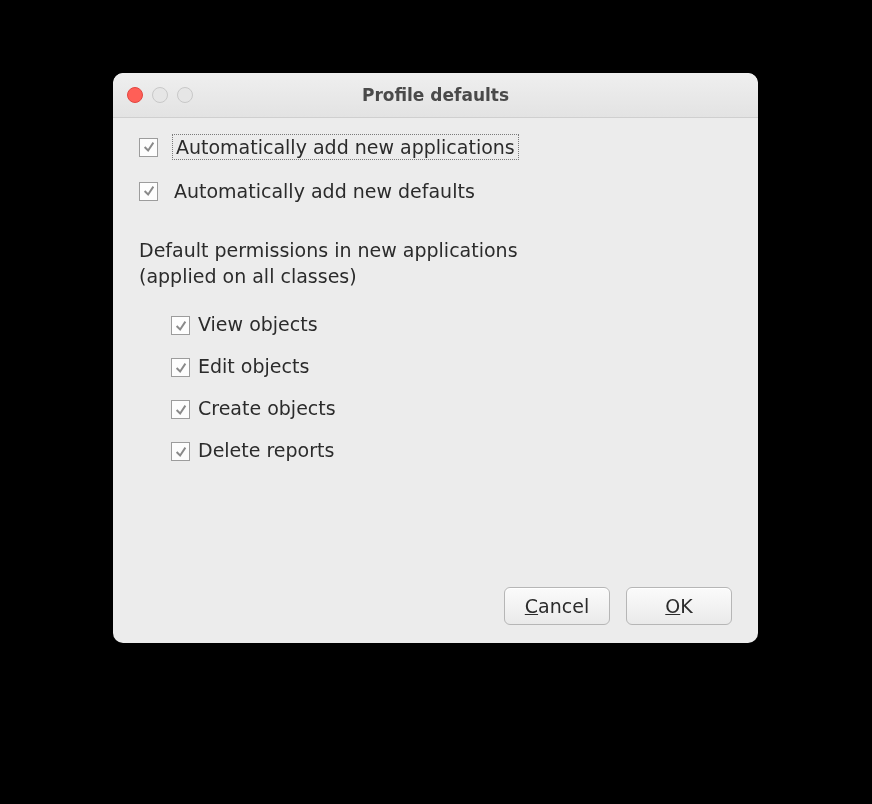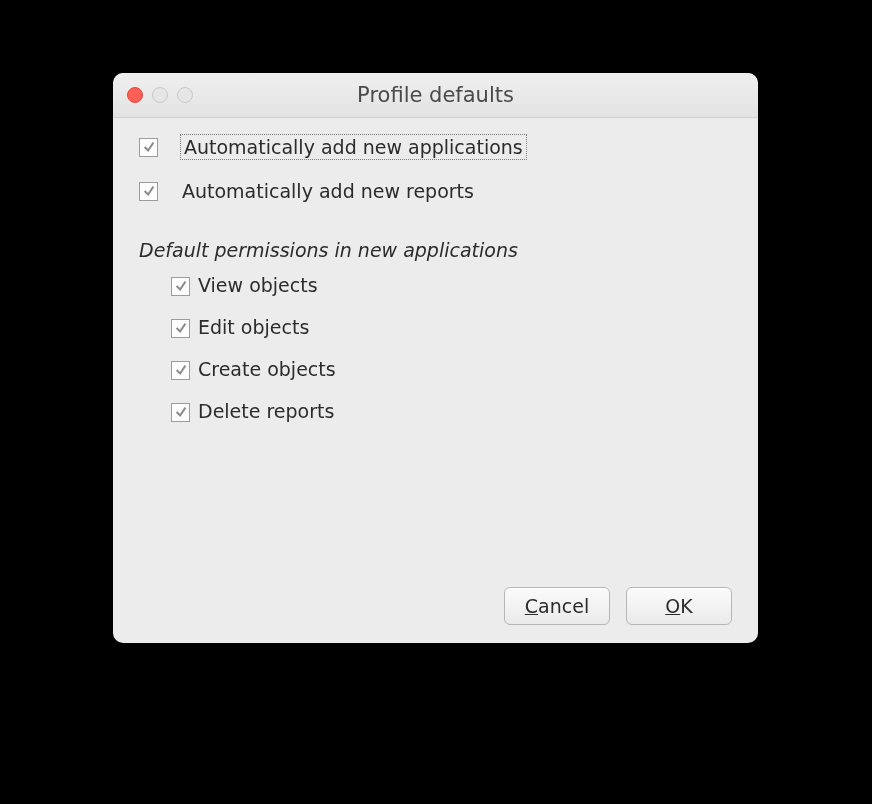--- a/index.html
+++ b/index.html
@@ -51,35 +51,35 @@
   .dot-close   { background:#ff5f57; border:1px solid #e24640; }
   .dot-min     { background:#e6e6e6; border:1px solid #c8c8c8; }
   .dot-zoom    { background:#e6e6e6; border:1px solid #c8c8c8; }
   .title {
     position: absolute;
     left: 0; right: 0;
     top: 0; bottom: 0;
     display: flex;
     align-items: center;
     justify-content: center;
-    font-weight: normal;
-    font-size: 21px;
+    font-weight: bold;
+    font-size: 17px;
     color: #4a4a4a;
     pointer-events: none;
   }
   .content {
     flex: 1 1 auto;
     padding: 18px 26px 18px 26px;
     display: flex;
     flex-direction: column;
   }
   .check-row {
     display: flex;
     align-items: center;
-    gap: 24px;
+    gap: 16px;
     margin-bottom: 22px;
   }
   .check-row.last-top { margin-bottom: 36px; }
   .checkbox {
     width: 19px;
     height: 19px;
     background: #fdfdfd;
     border: 1px solid #9c9c9c;
     box-sizing: border-box;
     display: flex;
@@ -89,22 +89,21 @@
     cursor: pointer;
   }
   .checkbox svg { width: 14px; height: 14px; display:block; }
   .focus-ring {
     outline: 1px dotted #7a7a7a;
     outline-offset: 1px;
     padding: 0 2px;
   }
   .section-label {
     line-height: 1.35;
-    margin-bottom: 10px;
-    font-style: italic;
+    margin-bottom: 24px;
   }
   .perm-list {
     padding-left: 32px;
     display: flex;
     flex-direction: column;
     gap: 20px;
   }
   .perm-row {
     display: flex;
     align-items: flex-end;
@@ -159,25 +158,26 @@
       </div>
       <span class="focus-ring">Automatically add new applications</span>
     </div>
 
     <div class="check-row last-top">
       <div class="checkbox">
         <svg viewBox="0 0 16 16">
           <polyline points="3,8 7,12 13,3" fill="none" stroke="#898989" stroke-width="2.2"></polyline>
         </svg>
       </div>
-      <span>Automatically add new reports</span>
+      <span>Automatically add new defaults</span>
     </div>
 
     <div class="section-label">
       <span>Default permissions in new applications</span><br>
+      <span>(applied on all classes)</span>
     </div>
 
     <div class="perm-list">
 
       <div class="perm-row">
         <div class="checkbox">
           <svg viewBox="0 0 16 16">
             <polyline points="3,8 7,12 13,3" fill="none" stroke="#898989" stroke-width="2.2"></polyline>
           </svg>
         </div>

